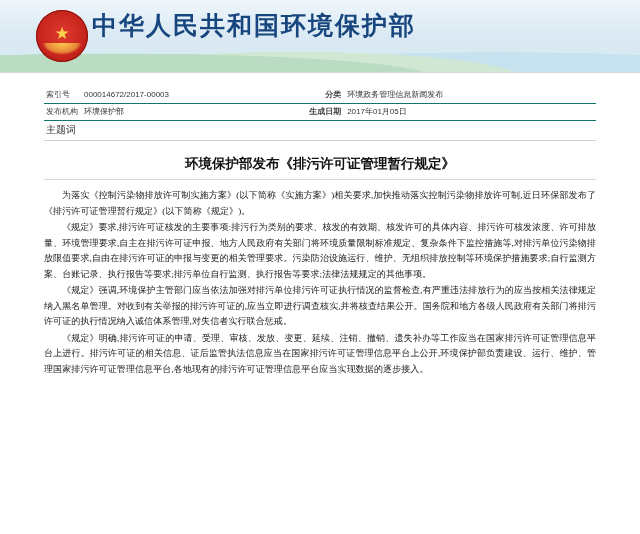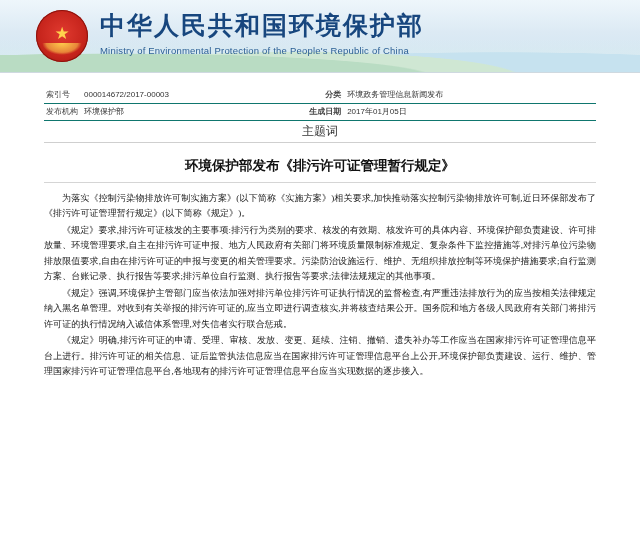--- a/index.html
+++ b/index.html
@@ -65,21 +65,21 @@
   }
   .emblem .ears {
     position: absolute;
     left: 6px; right: 6px; bottom: 7px;
     height: 12px;
     background: radial-gradient(ellipse at 50% 0%, rgba(255,210,77,0.95) 0%, rgba(255,210,77,0.55) 55%, rgba(255,210,77,0) 70%);
     border-radius: 0 0 40px 40px;
   }
   .banner-text {
     position: absolute;
-    left: 100px;
+    left: 92px;
     top: 12px;
   }
   .banner-cn {
     font-family: "Liberation Serif", serif;
     font-weight: bold;
     font-size: 25px;
     letter-spacing: 2px;
     color: #17467e;
     line-height: 1.1;
     white-space: nowrap;
@@ -112,23 +112,22 @@
     padding: 3px 2px;
     vertical-align: middle;
     line-height: 1.25;
   }
   .meta .k { width: 34px; color: #444; white-space: nowrap; }
   .meta .v { color: #333; }
   .meta .k2 { width: 34px; color: #444; white-space: nowrap; text-align: right; padding-right: 4px; font-weight: bold;}
   .meta-row-line td { border-bottom: 1px solid #0f766e; }
 
   .subject-row {
-    font-size: 12px;
+    font-size: 10px;
     color: #333;
-    text-align: center;
     padding-top: 4px;
     padding-bottom: 2px;
     border-bottom: 1px solid #cfcfcf;
   }
 
   .doc-title {
     text-align: center;
     font-family: "Liberation Serif", serif;
     font-weight: bold;
     font-size: 13.5px;
@@ -161,21 +160,20 @@
 
   <div class="banner">
     <div class="banner-hills"></div>
     <div class="emblem">
       <div class="shield"></div>
       <div class="star">★</div>
       <div class="ears"></div>
     </div>
     <div class="banner-text">
       <div class="banner-cn">中华人民共和国环境保护部</div>
-      <div class="banner-en">Ministry of Environmental Protection of the People's Republic of China</div>
     </div>
   </div>
 
   <div class="doc">
 
     <table class="meta">
       <tbody>
           <tr class="meta-row-line">
         <td class="k">索引号</td>
         <td class="v">000014672/2017-00003</td>
@@ -191,18 +189,18 @@
       <tr>
         <td colspan="4" class="subject-row">主题词</td>
       </tr>
     </tbody>
       </table>
 
     <div class="doc-title">环境保护部发布《排污许可证管理暂行规定》</div>
     <div class="title-rule"></div>
 
     <p class="para">为落实《控制污染物排放许可制实施方案》(以下简称《实施方案》)相关要求,加快推动落实控制污染物排放许可制,近日环保部发布了《排污许可证管理暂行规定》(以下简称《规定》)。</p>
-    <p class="para">《规定》要求,排污许可证核发的主要事项:排污行为类别的要求、核发的有效期、核发许可的具体内容、环境保护部负责建设、许可排放量、环境管理要求,自主在排污许可证申报、地方人民政府有关部门将环境质量限制标准规定、复杂条件下监控措施等,对排污单位污染物排放限值要求,自由在排污许可证的申报与变更的相关管理要求。污染防治设施运行、维护、无组织排放控制等环境保护措施要求;自行监测方案、台账记录、执行报告等要求;排污单位自行监测、执行报告等要求;法律法规规定的其他事项。</p>
+    <p class="para">《规定》要求,排污许可证核发的主要事项:排污行为类别的要求、核发的有效期、核发许可的具体内容、排污许可核发浓度、许可排放量、环境管理要求,自主在排污许可证申报、地方人民政府有关部门将环境质量限制标准规定、复杂条件下监控措施等,对排污单位污染物排放限值要求,自由在排污许可证的申报与变更的相关管理要求。污染防治设施运行、维护、无组织排放控制等环境保护措施要求;自行监测方案、台账记录、执行报告等要求;排污单位自行监测、执行报告等要求;法律法规规定的其他事项。</p>
     <p class="para">《规定》强调,环境保护主管部门应当依法加强对排污单位排污许可证执行情况的监督检查,有严重违法排放行为的应当按相关法律规定纳入黑名单管理。对收到有关举报的排污许可证的,应当立即进行调查核实,并将核查结果公开。国务院和地方各级人民政府有关部门将排污许可证的执行情况纳入诚信体系管理,对失信者实行联合惩戒。</p>
     <p class="para">《规定》明确,排污许可证的申请、受理、审核、发放、变更、延续、注销、撤销、遗失补办等工作应当在国家排污许可证管理信息平台上进行。排污许可证的相关信息、证后监管执法信息应当在国家排污许可证管理信息平台上公开,环境保护部负责建设、运行、维护、管理国家排污许可证管理信息平台,各地现有的排污许可证管理信息平台应当实现数据的逐步接入。</p>
 
   </div>
 </div>
 
 </body></html>

